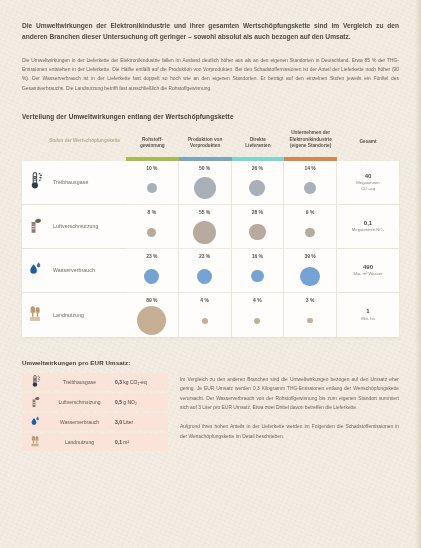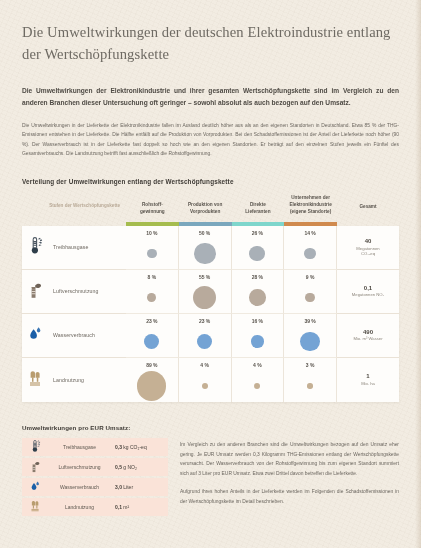--- a/index.html
+++ b/index.html
@@ -211,21 +211,20 @@
   }
   .bottom-copy p + p { margin-top: 9px; }
 </style>
 </head>
 <body>
 
 <div id="page"></div>
 
 <div class="content">
 
-  <h1 class="doc-title">Die Umweltwirkungen der deutschen Elektroindustrie entlang der Wertschöpfungskette</h1>
 
   <p class="lead">Die Umweltwirkungen der Elektronikindustrie und ihrer gesamten Wertschöpfungskette sind im Vergleich zu den anderen Branchen dieser Untersuchung oft geringer – sowohl absolut als auch bezogen auf den Umsatz.</p>
 
   <p class="body-copy">Die Umweltwirkungen in der Lieferkette der Elektronikindustrie fallen im Ausland deutlich höher aus als an den eigenen Standorten in Deutschland. Etwa 85 % der THG-Emissionen entstehen in der Lieferkette. Die Hälfte entfällt auf die Produktion von Vorprodukten. Bei den Schadstoffemissionen ist der Anteil der Lieferkette noch höher (90 %). Der Wasserverbrauch ist in der Lieferkette fast doppelt so hoch wie an den eigenen Standorten. Er beträgt auf den einzelnen Stufen jeweils ein Fünftel des Gesamtverbrauchs. Die Landnutzung betrifft fast ausschließlich die Rohstoffgewinnung.</p>
 
   <h2 class="section-title">Verteilung der Umweltwirkungen entlang der Wertschöpfungskette</h2>
 
   <div class="matrix">
 
     <div class="mrow mhead">

